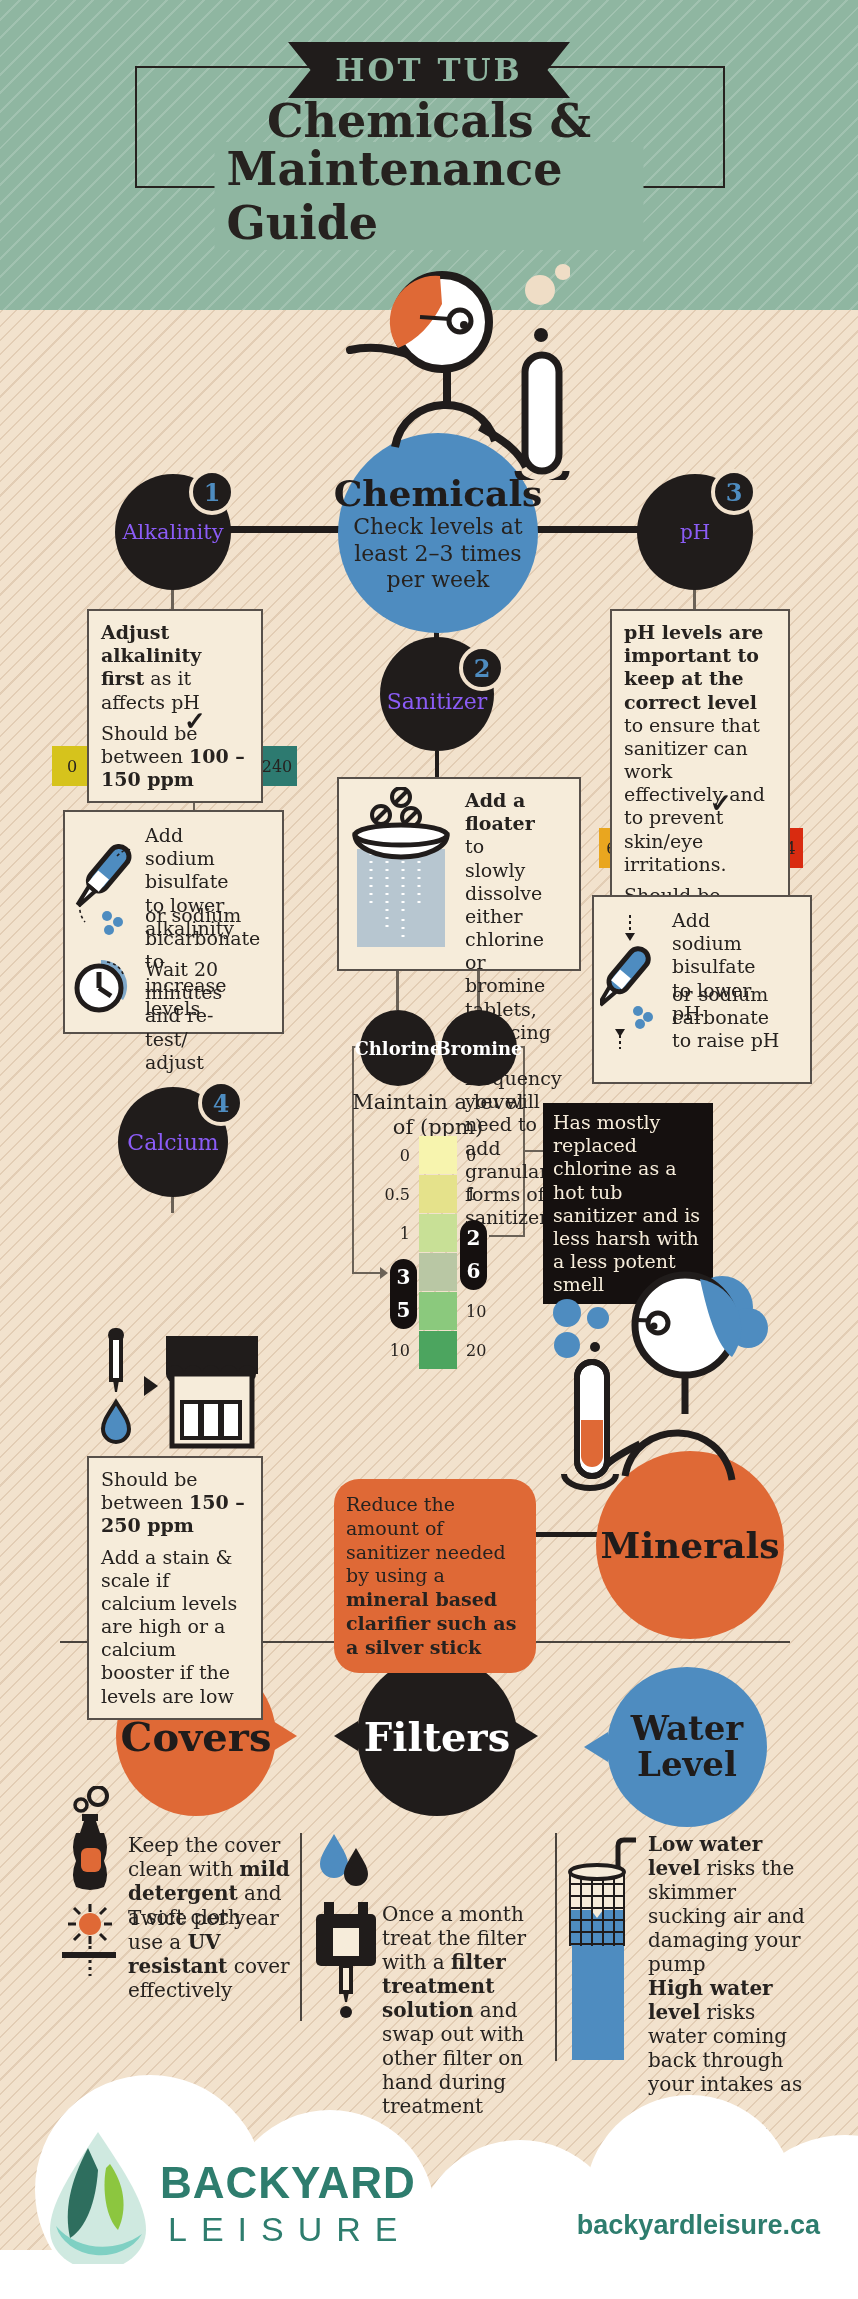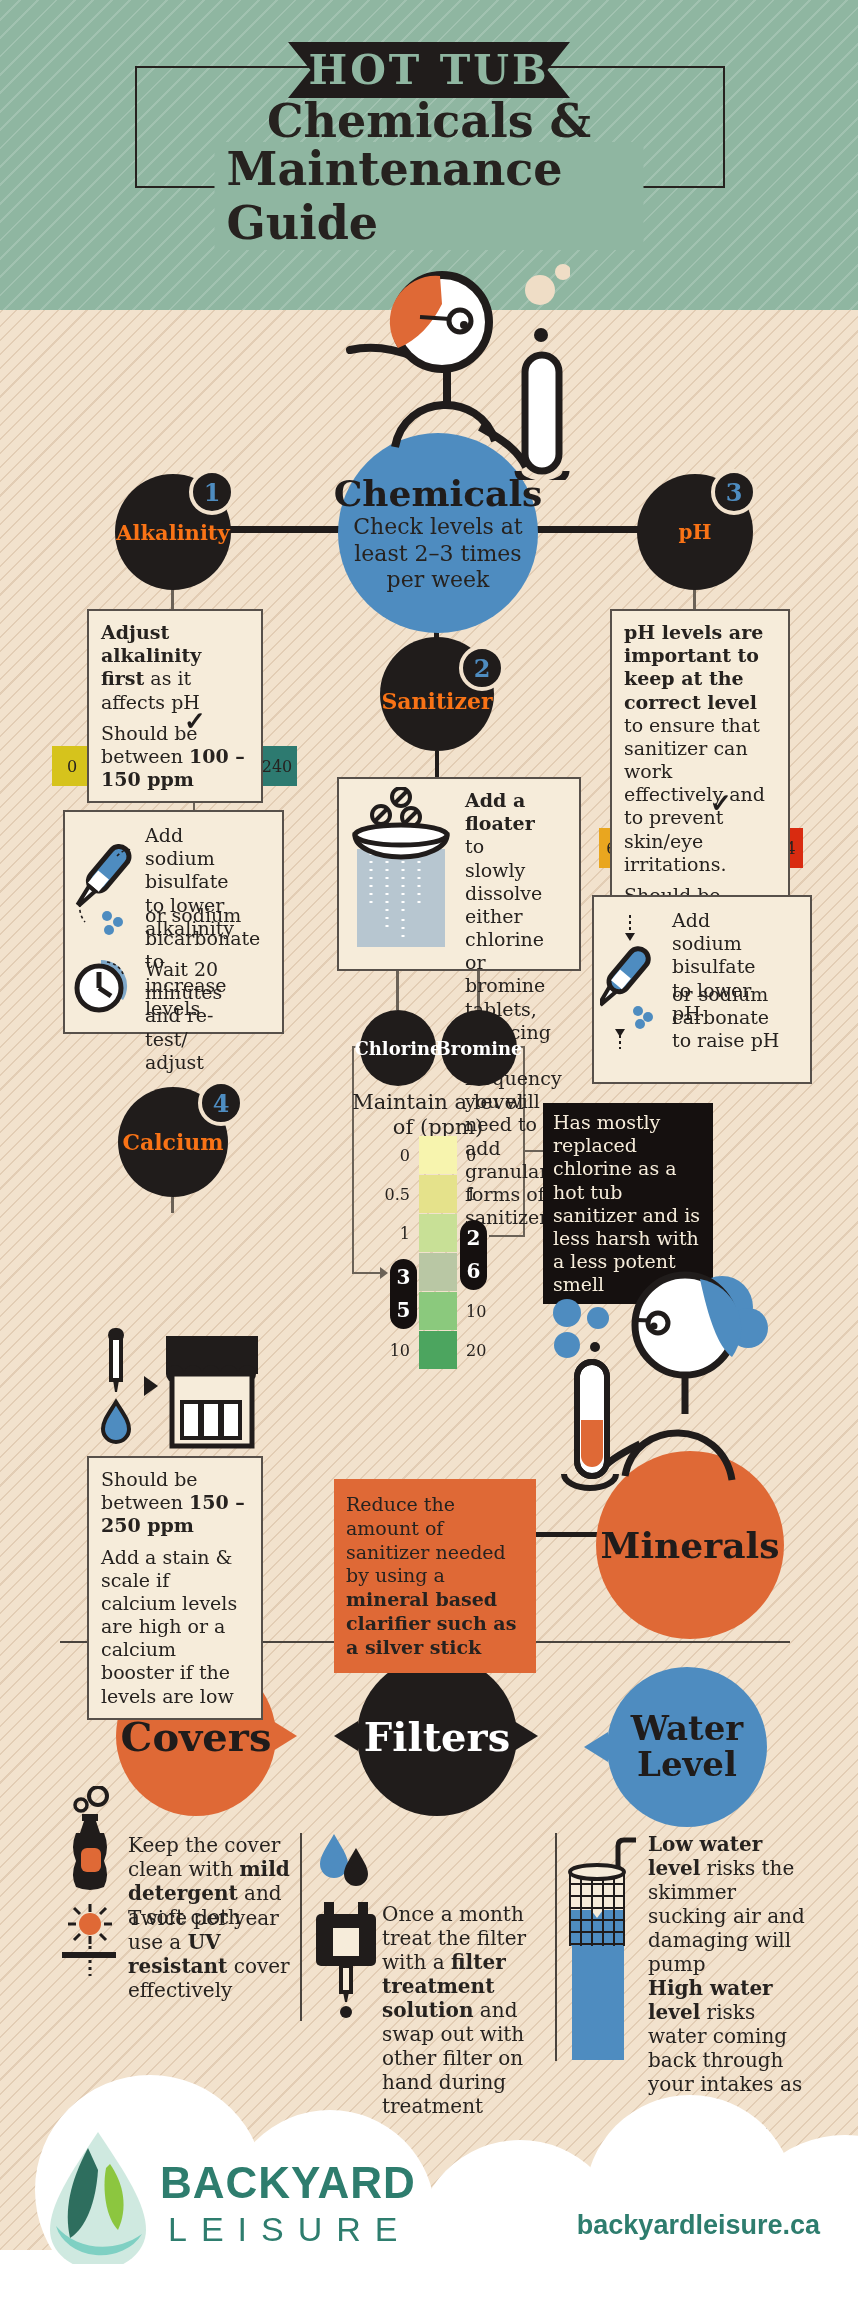--- a/index.html
+++ b/index.html
@@ -5,21 +5,21 @@
   html,body{margin:0;padding:0;background:#ddd;}
   #canvas{position:relative;width:858px;height:2299px;margin:0 auto;overflow:hidden;
     background-color:#f2e2cd;
     background-image:repeating-linear-gradient(135deg, rgba(186,150,116,.28) 0 1.5px, transparent 1.5px 10px);
     font-family:"DejaVu Serif",serif;color:#26221f;}
   .abs{position:absolute;}
   .line{position:absolute;background:#201c1b;}
   .thinline{position:absolute;background:#6b6257;}
   .circle{position:absolute;border-radius:50%;display:flex;flex-direction:column;align-items:center;justify-content:center;text-align:center;}
   .blkc{background:#201c1b;}
-  .bluetxt{color:#f97316;font-weight:bold;}
+  .bluetxt{color:#8b5cf6;font-weight:normal;}
   .badge{position:absolute;border-radius:50%;background:#201c1b;border:4px solid #f2e2cd;color:#4e8cc0;font-weight:bold;font-size:24px;display:flex;align-items:center;justify-content:center;z-index:4;}
   .note{position:absolute;background:#f6ecda;border:2px solid #57504a;font-size:19px;line-height:1.22;padding:10px 12px;z-index:3;}
   .note .gap{margin-top:8px;}
   .sq{position:absolute;width:40px;height:40px;display:flex;align-items:center;justify-content:center;font-size:16px;z-index:2;}
   .sq .fill{position:absolute;inset:0;}
   .sq span{position:relative;}
   .prow{position:absolute;width:38px;height:38px;z-index:2;}
   .prow .fill{position:absolute;inset:0;}
   .plab{position:absolute;font-size:16px;z-index:2;}
   .pill{position:absolute;width:27px;height:70px;background:#15100f;border-radius:14px;color:#fff;font-weight:bold;font-size:20px;text-align:center;line-height:33px;padding-top:2px;box-sizing:border-box;z-index:4;}
@@ -30,21 +30,21 @@
   svg{display:block;}
 </style>
 </head>
 <body>
 
 <div id="canvas">
 
   <div class="abs" style="left:0;top:0;width:858px;height:310px;background-color:#8fb6a1;background-image:repeating-linear-gradient(135deg, rgba(255,255,255,.16) 0 2px, transparent 2px 13px);"></div>
   <div class="abs" style="left:135px;top:66px;width:586px;height:118px;border:2px solid #26221f;z-index:1;"></div>
   <div class="abs" style="left:288px;top:42px;width:282px;height:56px;background:#201c1b;clip-path:polygon(0 0,100% 0,92% 50%,100% 100%,0 100%,8% 50%);z-index:2;display:flex;align-items:center;justify-content:center;">
-    <span style="color:#8fb6a1;font-weight:bold;font-size:41px;letter-spacing:3px;">HOT TUB</span>
+    <span style="color:#8fb6a1;font-weight:bold;font-size:31px;letter-spacing:3px;">HOT TUB</span>
   </div>
   <div class="abs" style="left:0;top:94px;width:858px;text-align:center;font-size:46px;font-weight:bold;color:#26221f;z-index:2;">Chemicals &amp;</div>
   <div class="abs" style="left:50%;top:142px;transform:translateX(-50%);z-index:2;">
     <span style="display:inline-block;background:#8fb6a1;padding:0 12px;font-size:46px;font-weight:bold;color:#26221f;">Maintenance Guide</span>
   </div>
 
   <svg class="abs" style="left:320px;top:255px;z-index:3;" width="250" height="225" viewBox="0 0 250 225">
     <circle cx="220" cy="35" r="15" fill="#efddc6"></circle>
     <circle cx="243" cy="17" r="8" fill="#efddc6"></circle>
     <path d="M30,95 Q60,88 95,102" stroke="#201c1b" stroke-width="8" fill="none" stroke-linecap="round"></path>
@@ -310,21 +310,21 @@
       <rect x="110" y="74" width="18" height="36" fill="#fff" stroke="#201c1b" stroke-width="4"></rect>
       <rect x="130" y="74" width="18" height="36" fill="#fff" stroke="#201c1b" stroke-width="4"></rect>
     </g>
   </svg>
 
   <div class="note" style="left:87px;top:1456px;width:148px;">
     <div><span>Should be between</span> <b>150 – 250 ppm</b></div>
     <div class="gap"><span>Add a stain &amp; scale if calcium levels are high or a calcium booster if the levels are low</span></div>
   </div>
 
-  <div class="abs" style="left:334px;top:1479px;width:178px;background:#df6936;font-size:19px;line-height:1.25;padding:14px 12px;z-index:3;">
+  <div class="abs" style="left:334px;top:1479px;width:178px;background:#df6936;font-size:19px;line-height:1.25;padding:14px 12px;z-index:3;border-radius:25px;">
     <span>Reduce the amount of sanitizer needed by using a </span><b>mineral based clarifier such as a silver stick</b>
   </div>
   <div class="line" style="left:536px;top:1532px;width:62px;height:5px;"></div>
   <div class="circle" style="left:596px;top:1451px;width:188px;height:188px;background:#df6936;z-index:2;">
     <span style="font-size:36px;font-weight:bold;color:#201c1b;">Minerals</span>
   </div>
 
   <svg class="abs" style="left:540px;top:1262px;z-index:3;" width="250" height="232" viewBox="0 0 250 232">
     <circle cx="27" cy="51" r="14" fill="#4e8cc0"></circle>
     <circle cx="58" cy="56" r="11" fill="#4e8cc0"></circle>
@@ -434,21 +434,21 @@
       <line x1="10" y1="50" x2="64" y2="50"></line>
         <line x1="10" y1="62" x2="64" y2="62"></line>
         <line x1="10" y1="74" x2="64" y2="74"></line>
         <line x1="10" y1="86" x2="64" y2="86"></line>
         <line x1="10" y1="98" x2="64" y2="98"></line>
         <line x1="10" y1="110" x2="64" y2="110"></line>
     </g>
     <ellipse cx="37" cy="38" rx="27" ry="7" fill="#f6ecda" stroke="#201c1b" stroke-width="4"></ellipse>
   </svg>
   <div class="bcol" style="left:648px;top:1832px;width:164px;">
-    <div><b>Low water level</b><span> risks the skimmer sucking air and damaging will pump</span></div>
+    <div><b>Low water level</b><span> risks the skimmer sucking air and damaging your pump</span></div>
     <div><b>High water level</b><span> risks water coming back through your intakes as well as overflowing your tub</span></div>
     <div><b>Fill to middle of skimmer intake</b></div>
   </div>
 
   <div class="circle" style="left:35px;top:2075px;width:230px;height:230px;background:#fff;z-index:5;"></div>
   <div class="circle" style="left:225px;top:2110px;width:210px;height:210px;background:#fff;z-index:5;"></div>
   <div class="circle" style="left:415px;top:2140px;width:210px;height:210px;background:#fff;z-index:5;"></div>
   <div class="circle" style="left:585px;top:2095px;width:210px;height:210px;background:#fff;z-index:5;"></div>
   <div class="circle" style="left:730px;top:2135px;width:230px;height:230px;background:#fff;z-index:5;"></div>
   <div class="abs" style="left:0;top:2250px;width:858px;height:49px;background:#fff;z-index:5;"></div>

